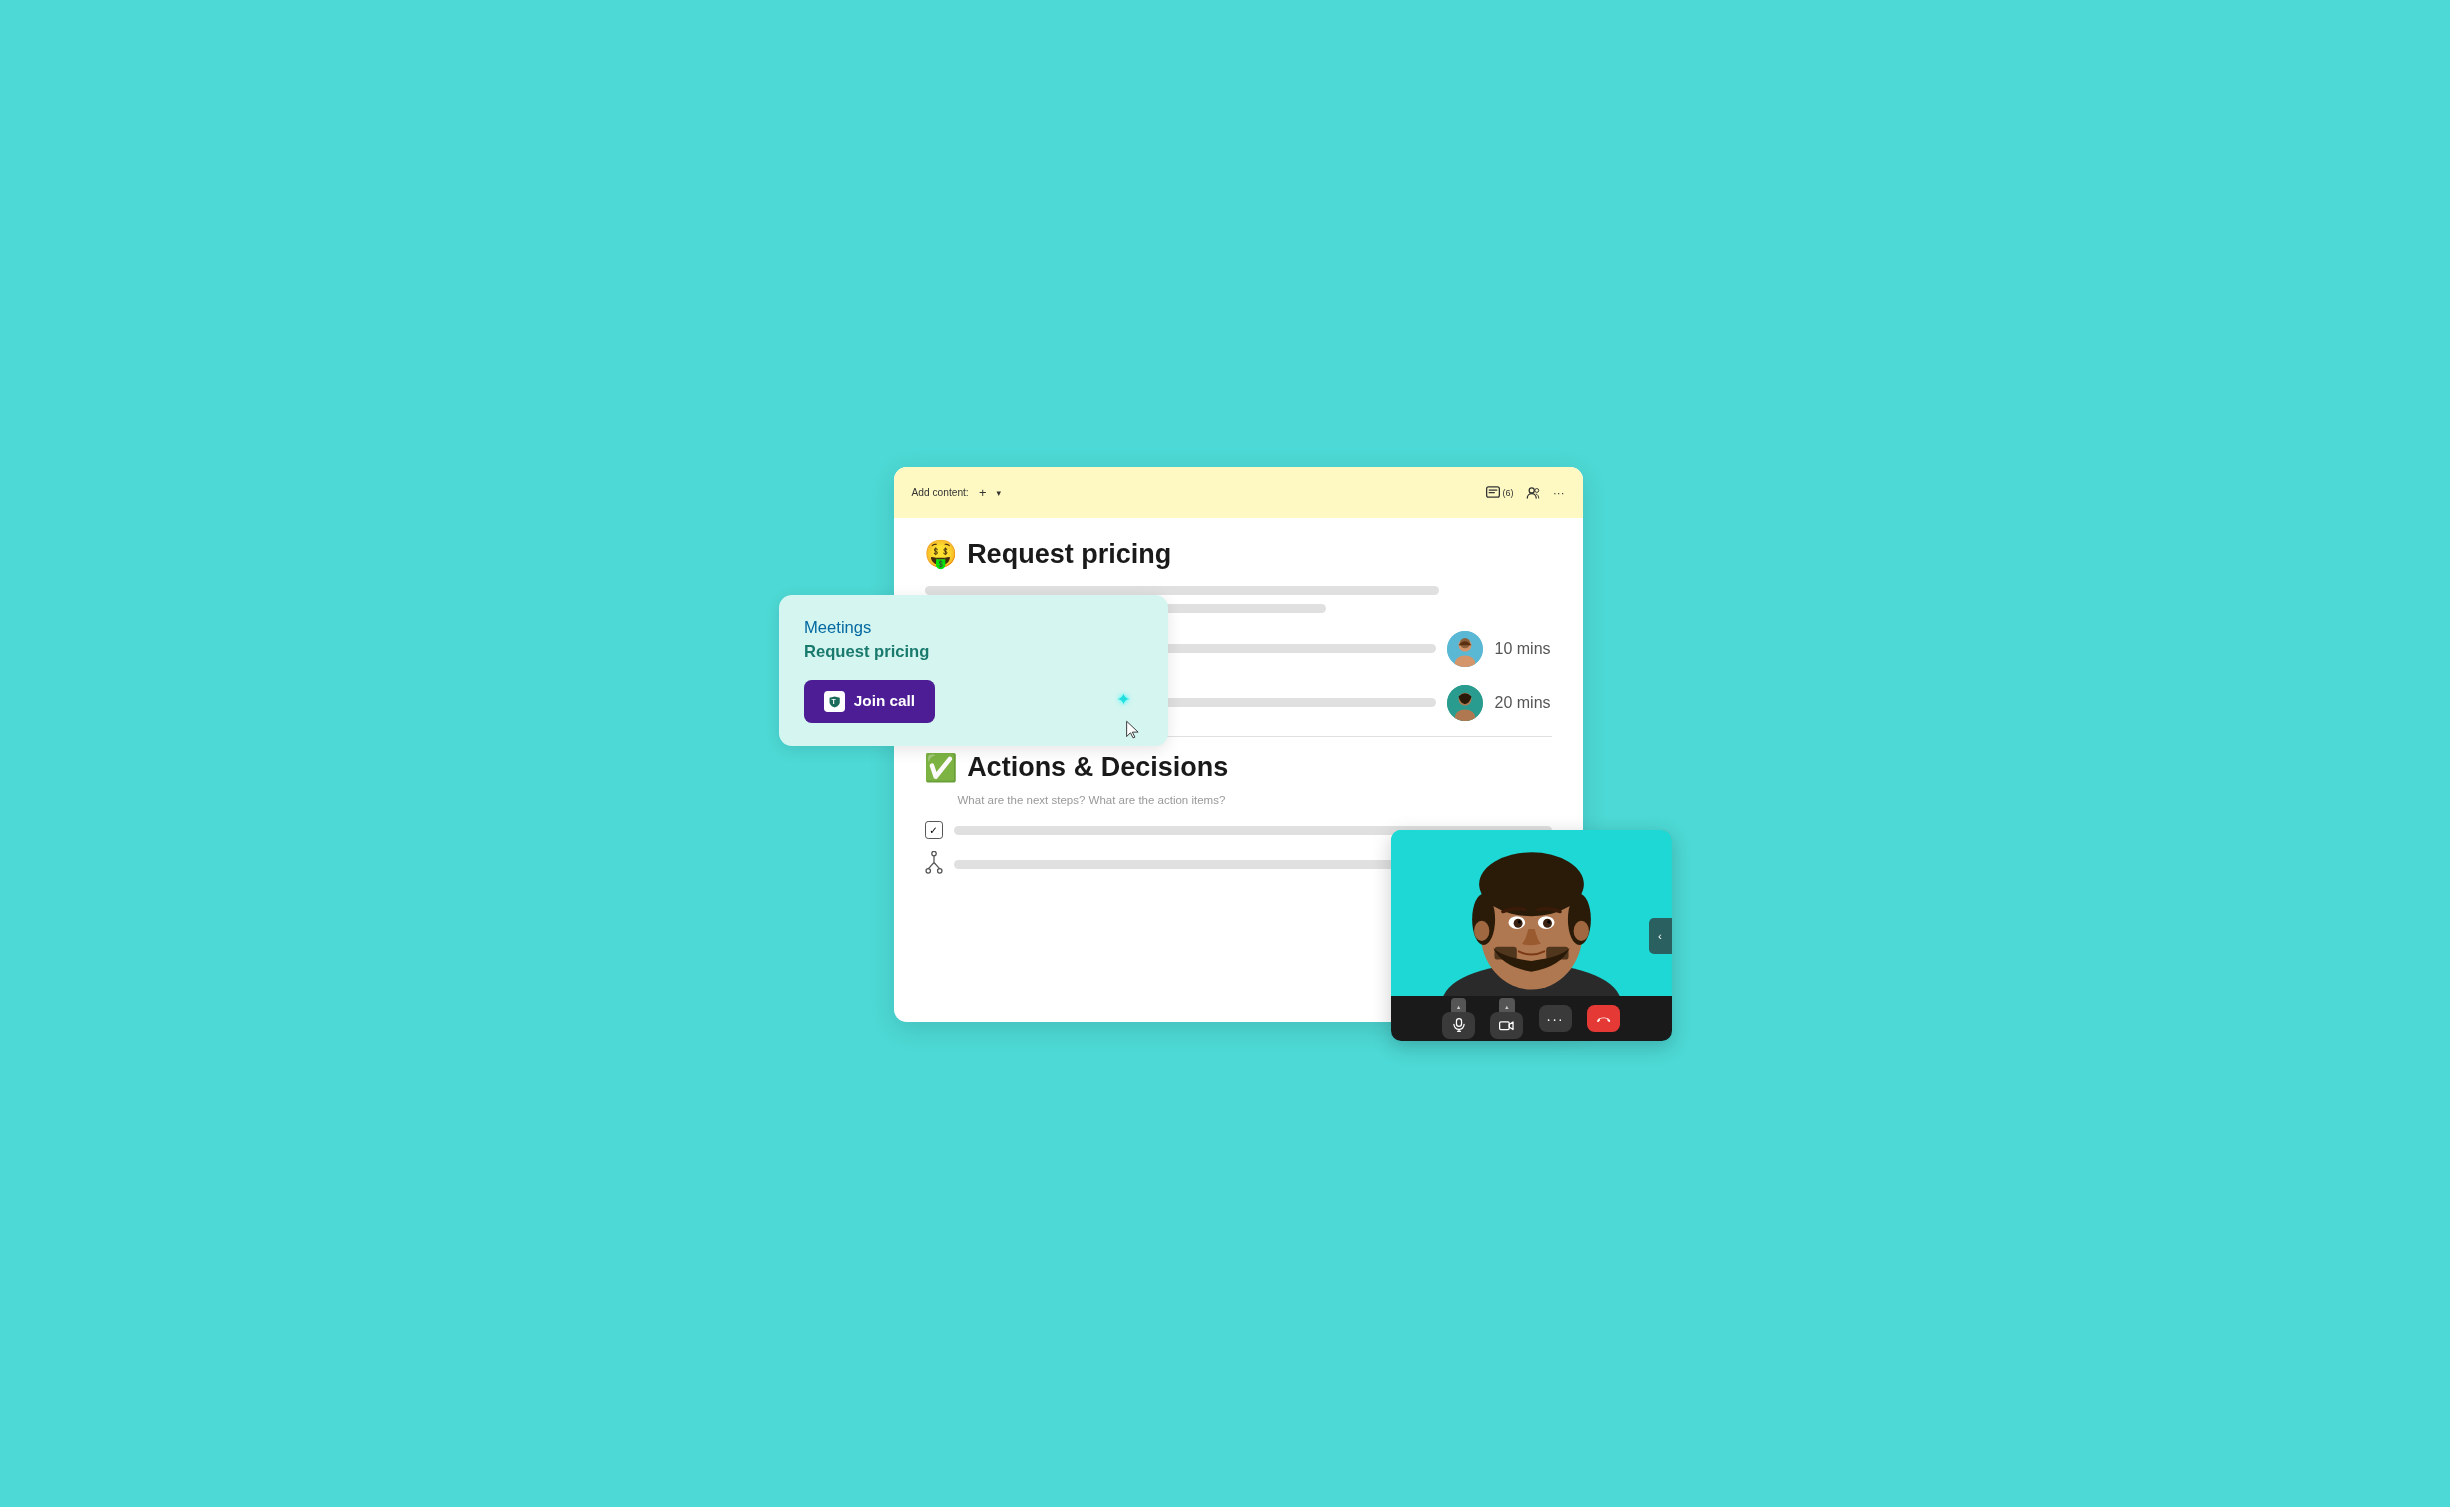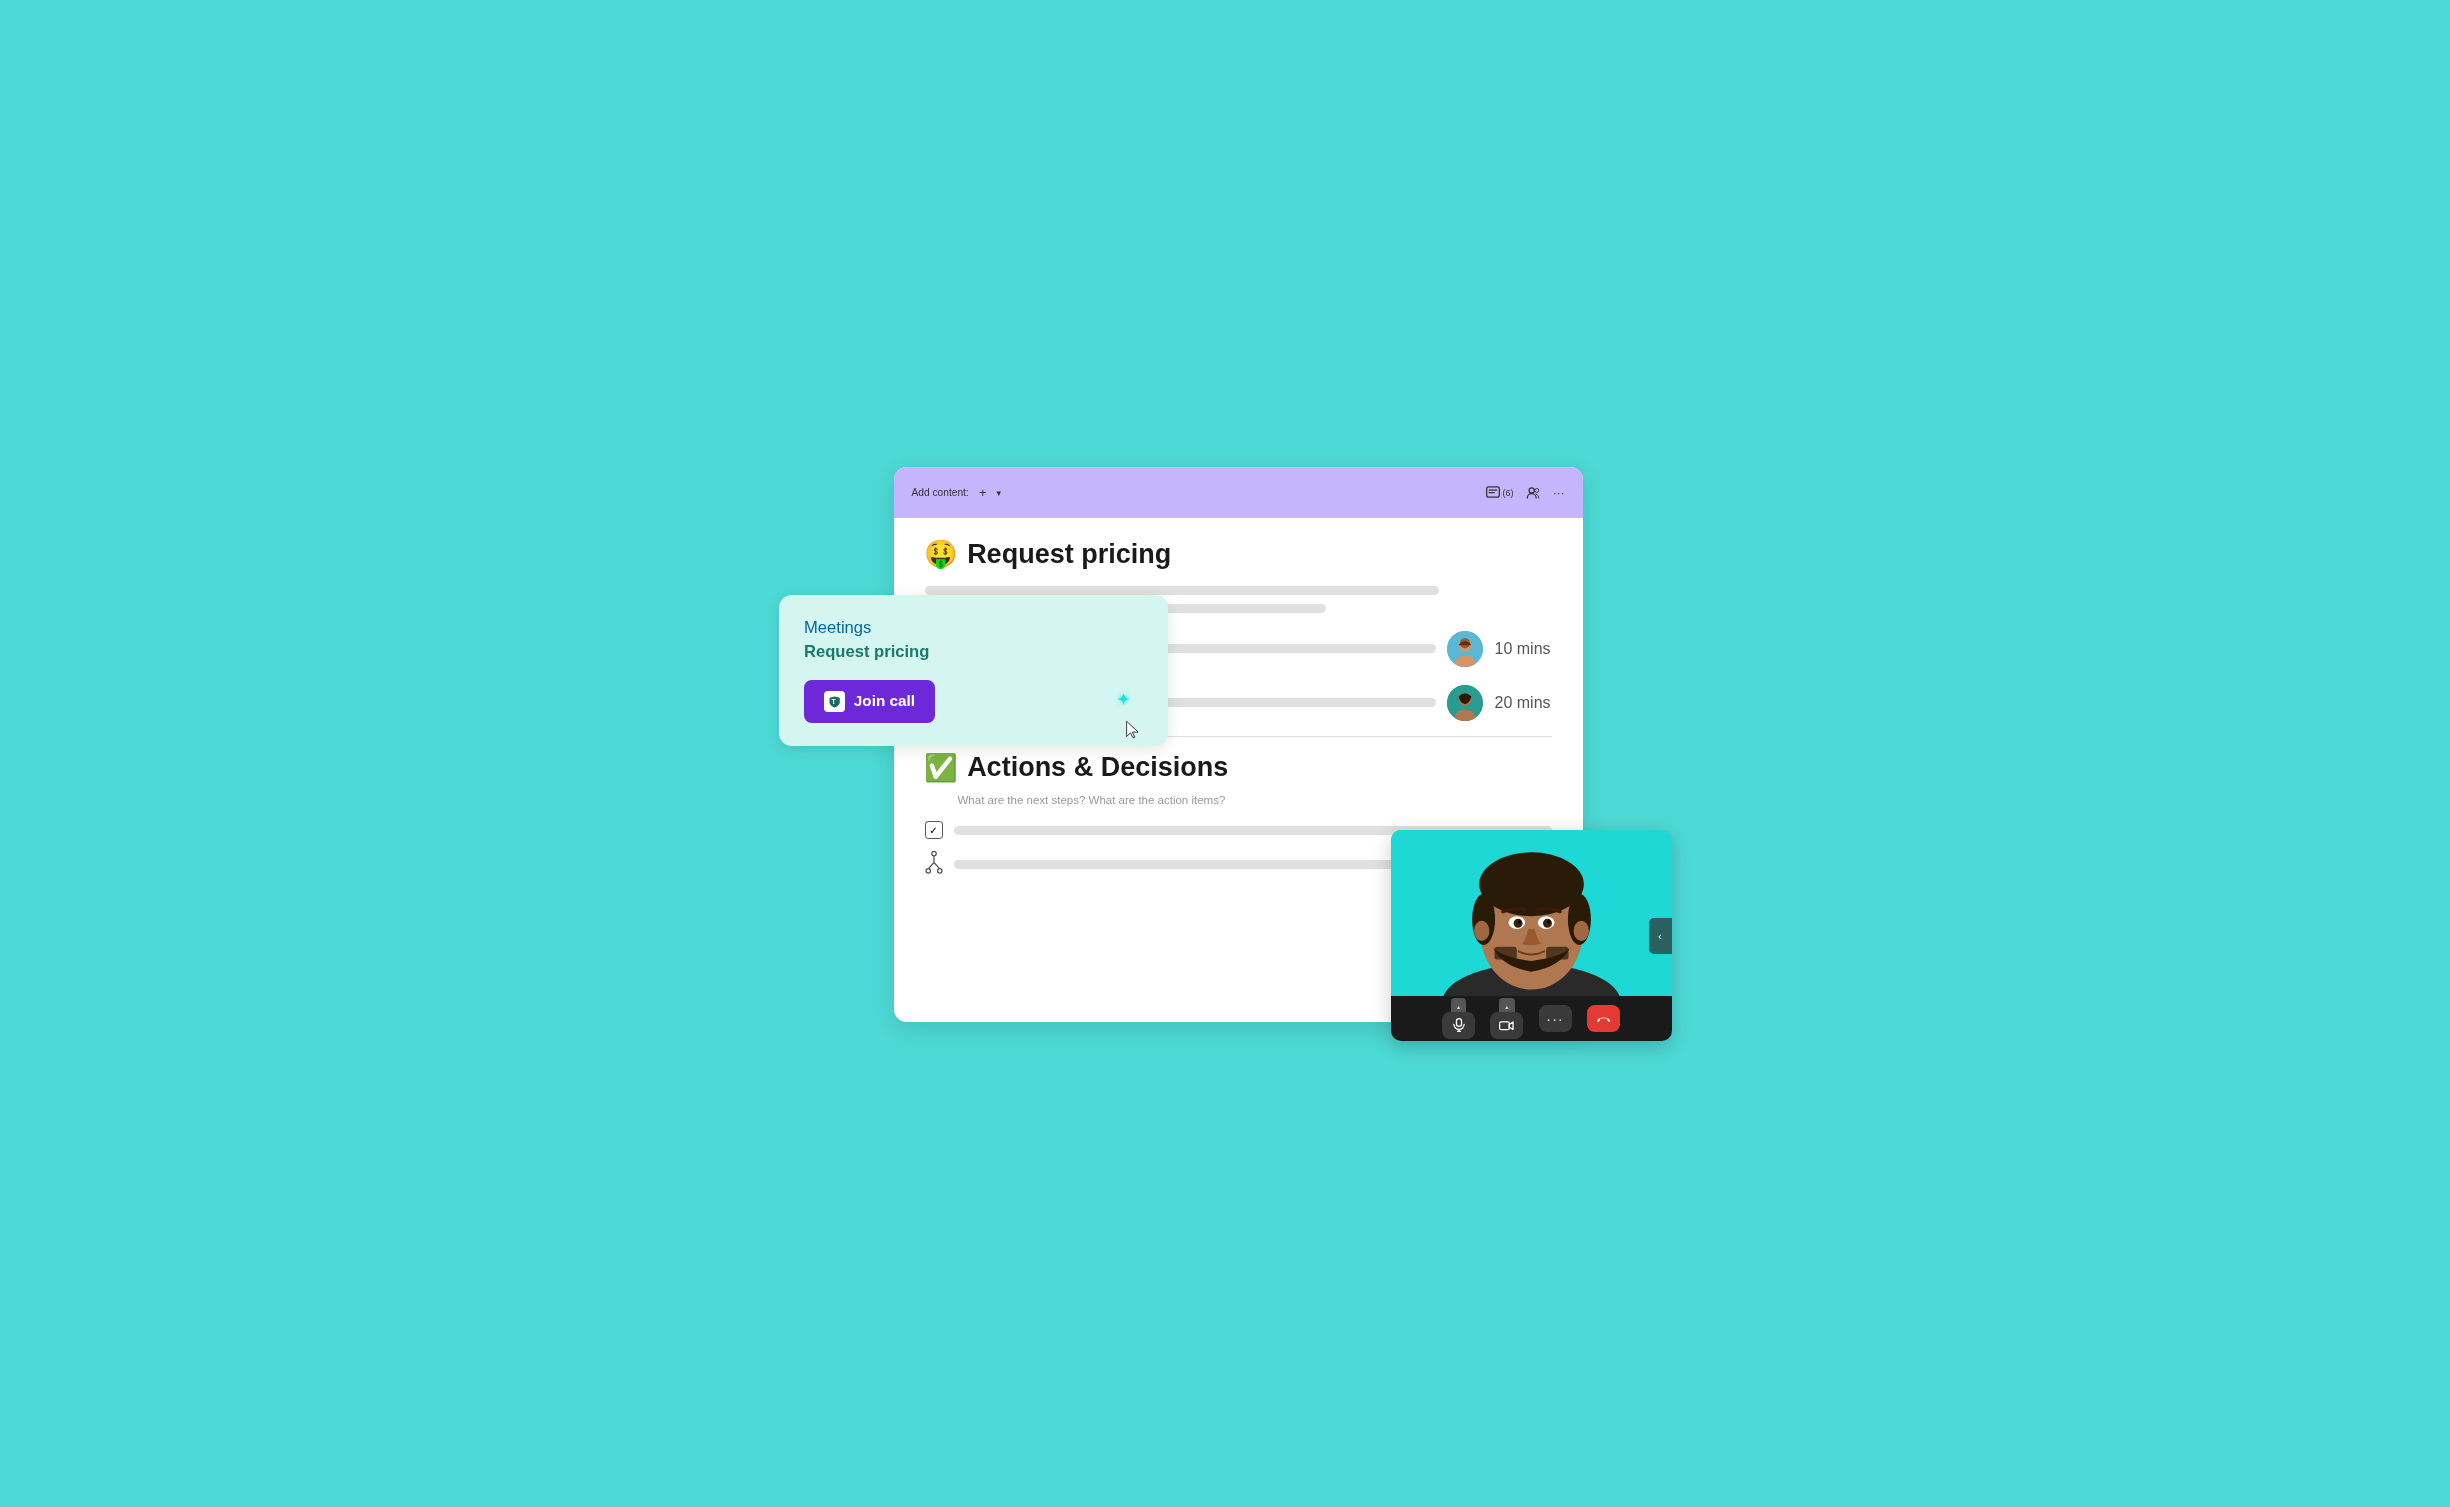--- a/index.html
+++ b/index.html
@@ -29,21 +29,21 @@
       width: 689px;
       height: 555px;
       background: #ffffff;
       border-radius: 12.8px;
       overflow: hidden;
       box-shadow: 0 6.4px 25.5px rgba(0,0,0,0.12);
     }
 
     
     .top-bar {
-      background: #c4b5fd;
+      background: #fef9c3;
       height: 51px;
       display: flex;
       align-items: center;
       padding: 0 18px;
       gap: 6.4px;
     }
 
     .add-content-label {
       font-size: 10.2px;
       color: #333;
@@ -245,21 +245,21 @@
     }
 
     .tooltip-label-main {
       font-size: 16.6px;
       font-weight: 700;
       color: #1a7a6e;
       margin-bottom: 18px;
     }
 
     .join-call-btn {
-      background: #6d28d9;
+      background: #4c1d95;
       color: white;
       border: none;
       border-radius: 7.7px;
       padding: 11.5px 20.4px;
       font-size: 15.3px;
       font-weight: 600;
       cursor: pointer;
       display: flex;
       align-items: center;
       gap: 9px;

